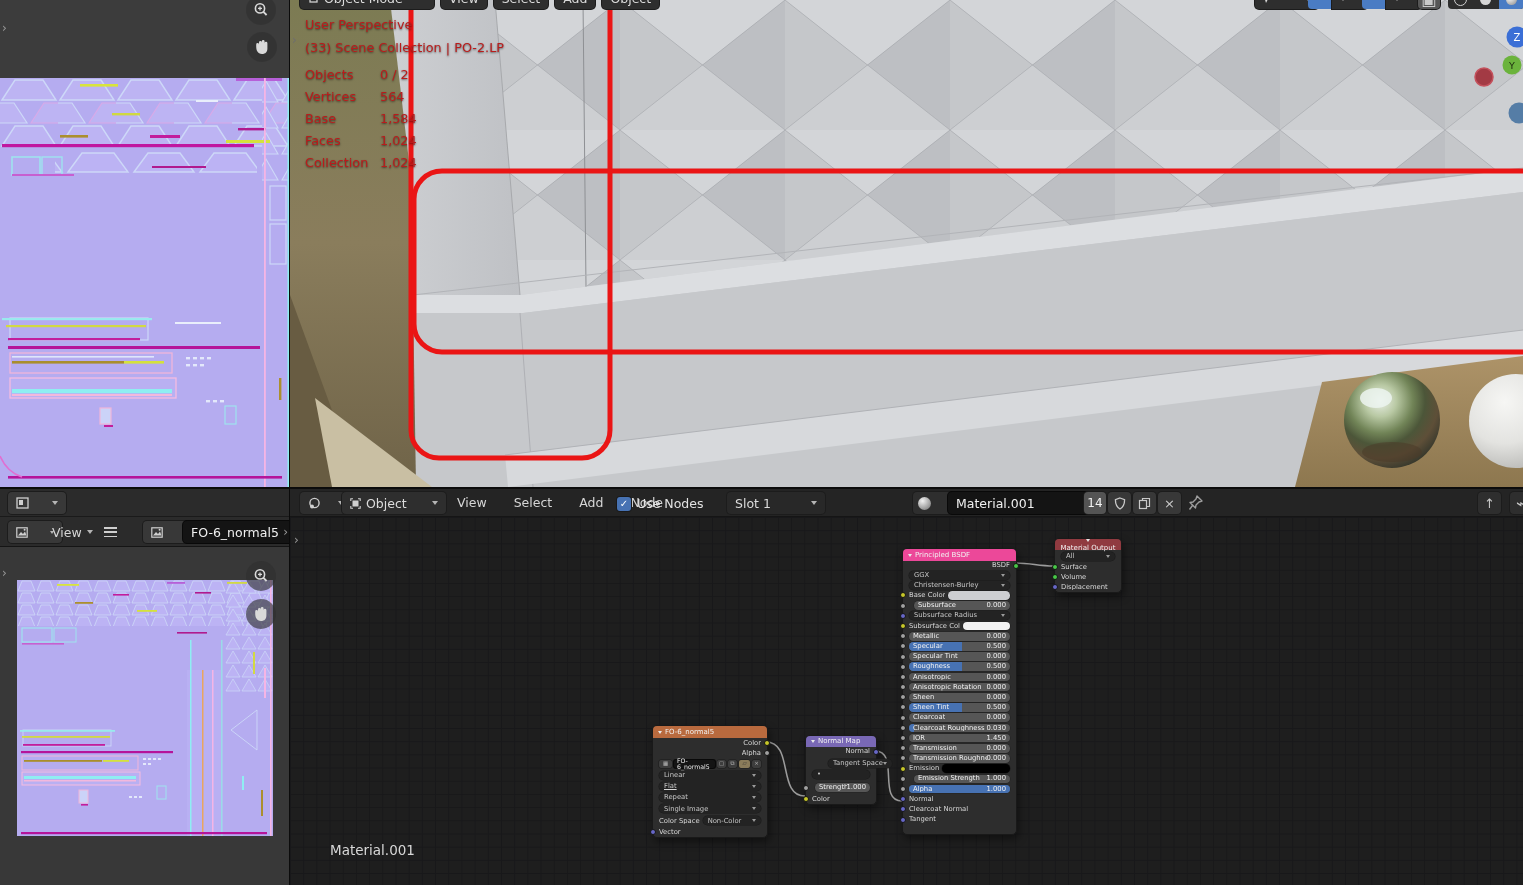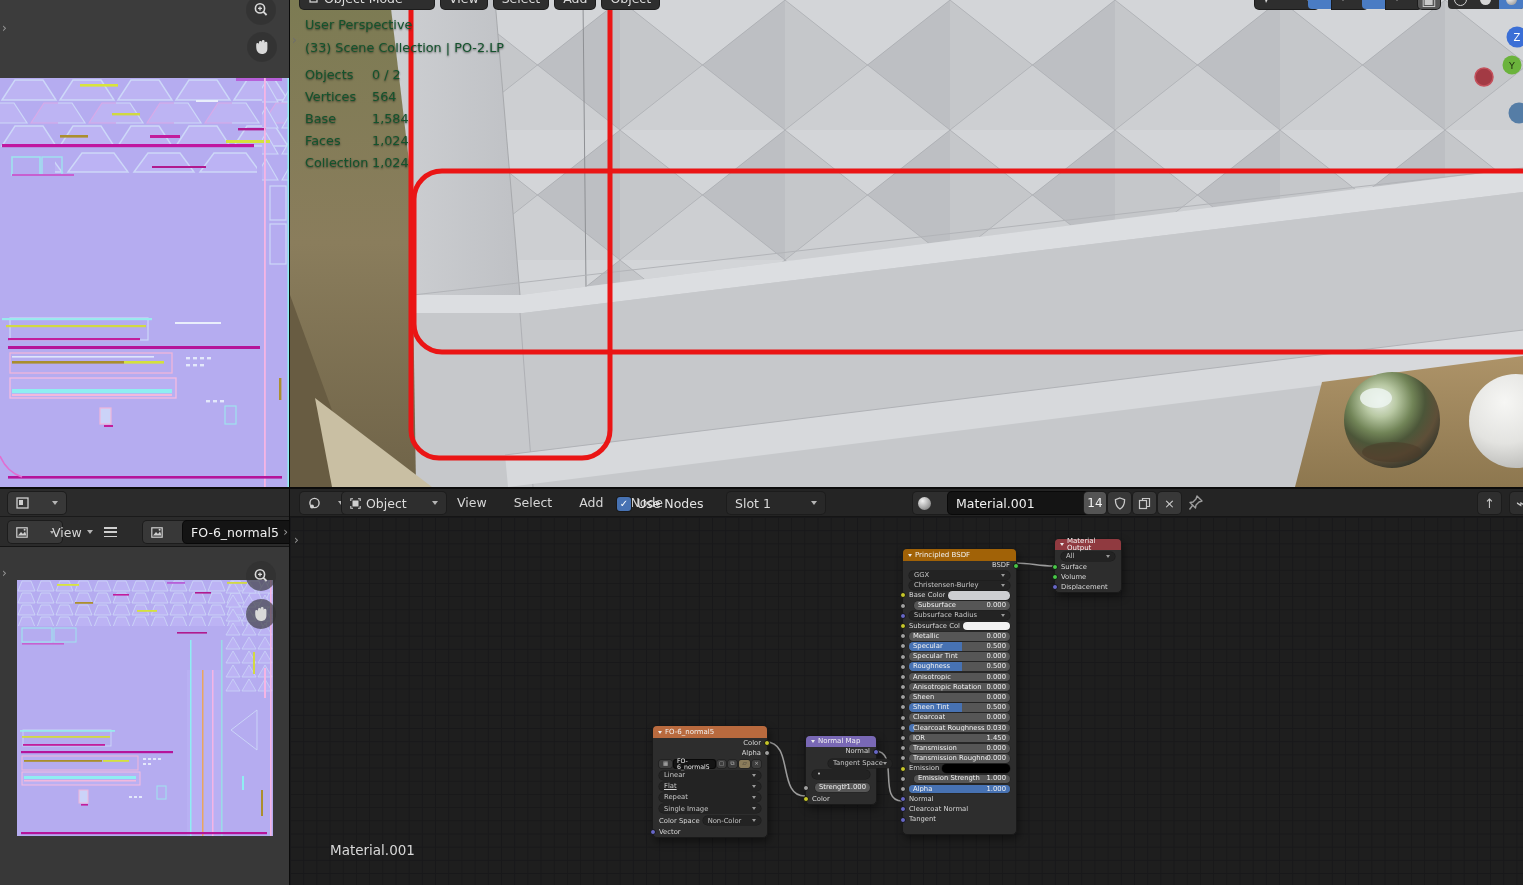--- a/index.html
+++ b/index.html
@@ -20,25 +20,25 @@
          padding:0 8px;font-size:12.5px;color:#f0f0f0;box-shadow:0 0 0 1px #090909;}
   .iconbtn{background:#383838;border-radius:4px;height:22px;display:flex;align-items:center;
            justify-content:center;box-shadow:0 0 0 1px #1c1c1c;color:#c9c9c9;}
   .hamb{display:flex;flex-direction:column;gap:2.5px;}
   .hamb i{display:block;width:13px;height:1.8px;background:#cfcfcf;}
   .gizmo-ball{position:absolute;width:30px;height:30px;border-radius:50%;
               background:rgba(46,46,46,.62);display:flex;align-items:center;justify-content:center;}
   .ptoggle{position:absolute;font-size:12px;color:#9a9a9a;}
 
   
-  #vp-overlay{position:absolute;left:15px;top:19px;color:#14532d;font-size:12.8px;
+  #vp-overlay{position:absolute;left:15px;top:19px;color:#b91c1c;font-size:12.8px;
               text-shadow:0 1px 2px rgba(0,0,0,.55);line-height:1;}
   #vp-overlay .oline{margin-bottom:10px;}
   #stats-table{margin-top:14px;}
-  .stat-row{height:22px;display:flex;}
+  .stat-row{height:22px;display:flex;gap:8px;}
   .stat-row .sl{width:67px;}
 
   
   #node-canvas{background-color:#1e1e1e;
     background-image:linear-gradient(#18181a 1px,transparent 1px),
                      linear-gradient(90deg,#18181a 1px,transparent 1px);
     background-size:13.2px 13.2px;}
   .node{position:absolute;background:#2f2f2fe8;border:1px solid #191919;border-radius:5px;
         box-shadow:2px 4px 8px rgba(0,0,0,.45);font-size:6.8px;color:#d8d8d8;line-height:1;}
   .nhead{height:12px;border-radius:4px 4px 0 0;display:flex;align-items:center;gap:3px;
@@ -628,21 +628,21 @@
           <span class="v">1.000</span>
           </span>
       </div>
       <div class="nrow" style="height:10px;">
         <span class="sock l s-col" style="top:2px;"></span>
         <span class="nlabel">Color</span>
       </div>
     </div>
 
     <div class="node" style="left:612px;top:31px;width:113px;height:285px;">
-      <div class="nhead" style="background:#a16207;">
+      <div class="nhead" style="background:#ec4899;">
           <span class="ncol"></span>
         <span>Principled BSDF</span>
         </div>
       <div class="nrow" style="height:9px;justify-content:flex-end;">
         <span class="nlabel">BSDF</span>
         <span class="sock r s-shd" style="top:1.5px;"></span>
       </div>
       <div class="nrow" style="height:10.2px;">
         <span class="ndd">
           <span>GGX</span>
@@ -817,21 +817,21 @@
             <span class="nlabel">Clearcoat Normal</span>
           </div>
           <div class="nrow" style="height: 10.2px;">
             <span class="sock l s-vec" style="top: 2px;"></span>
             <span class="nlabel">Tangent</span>
           </div>
         </div>
     </div>
 
     <div class="node" style="left:764px;top:21px;width:66px;">
-      <div class="nhead" style="background:#903a40;height:11px;">
+      <div class="nhead" style="background:#903a40;height:11px;flex-direction:column;">
           <span class="ncol"></span>
         <span>Material Output</span>
         </div>
       <div class="nrow" style="height:10px;margin:1px 0;">
         <span class="ndd">
           <span>All</span>
             <span class="chev sm"></span>
           </span>
       </div>
       <div class="nrow" style="height:10px;">

